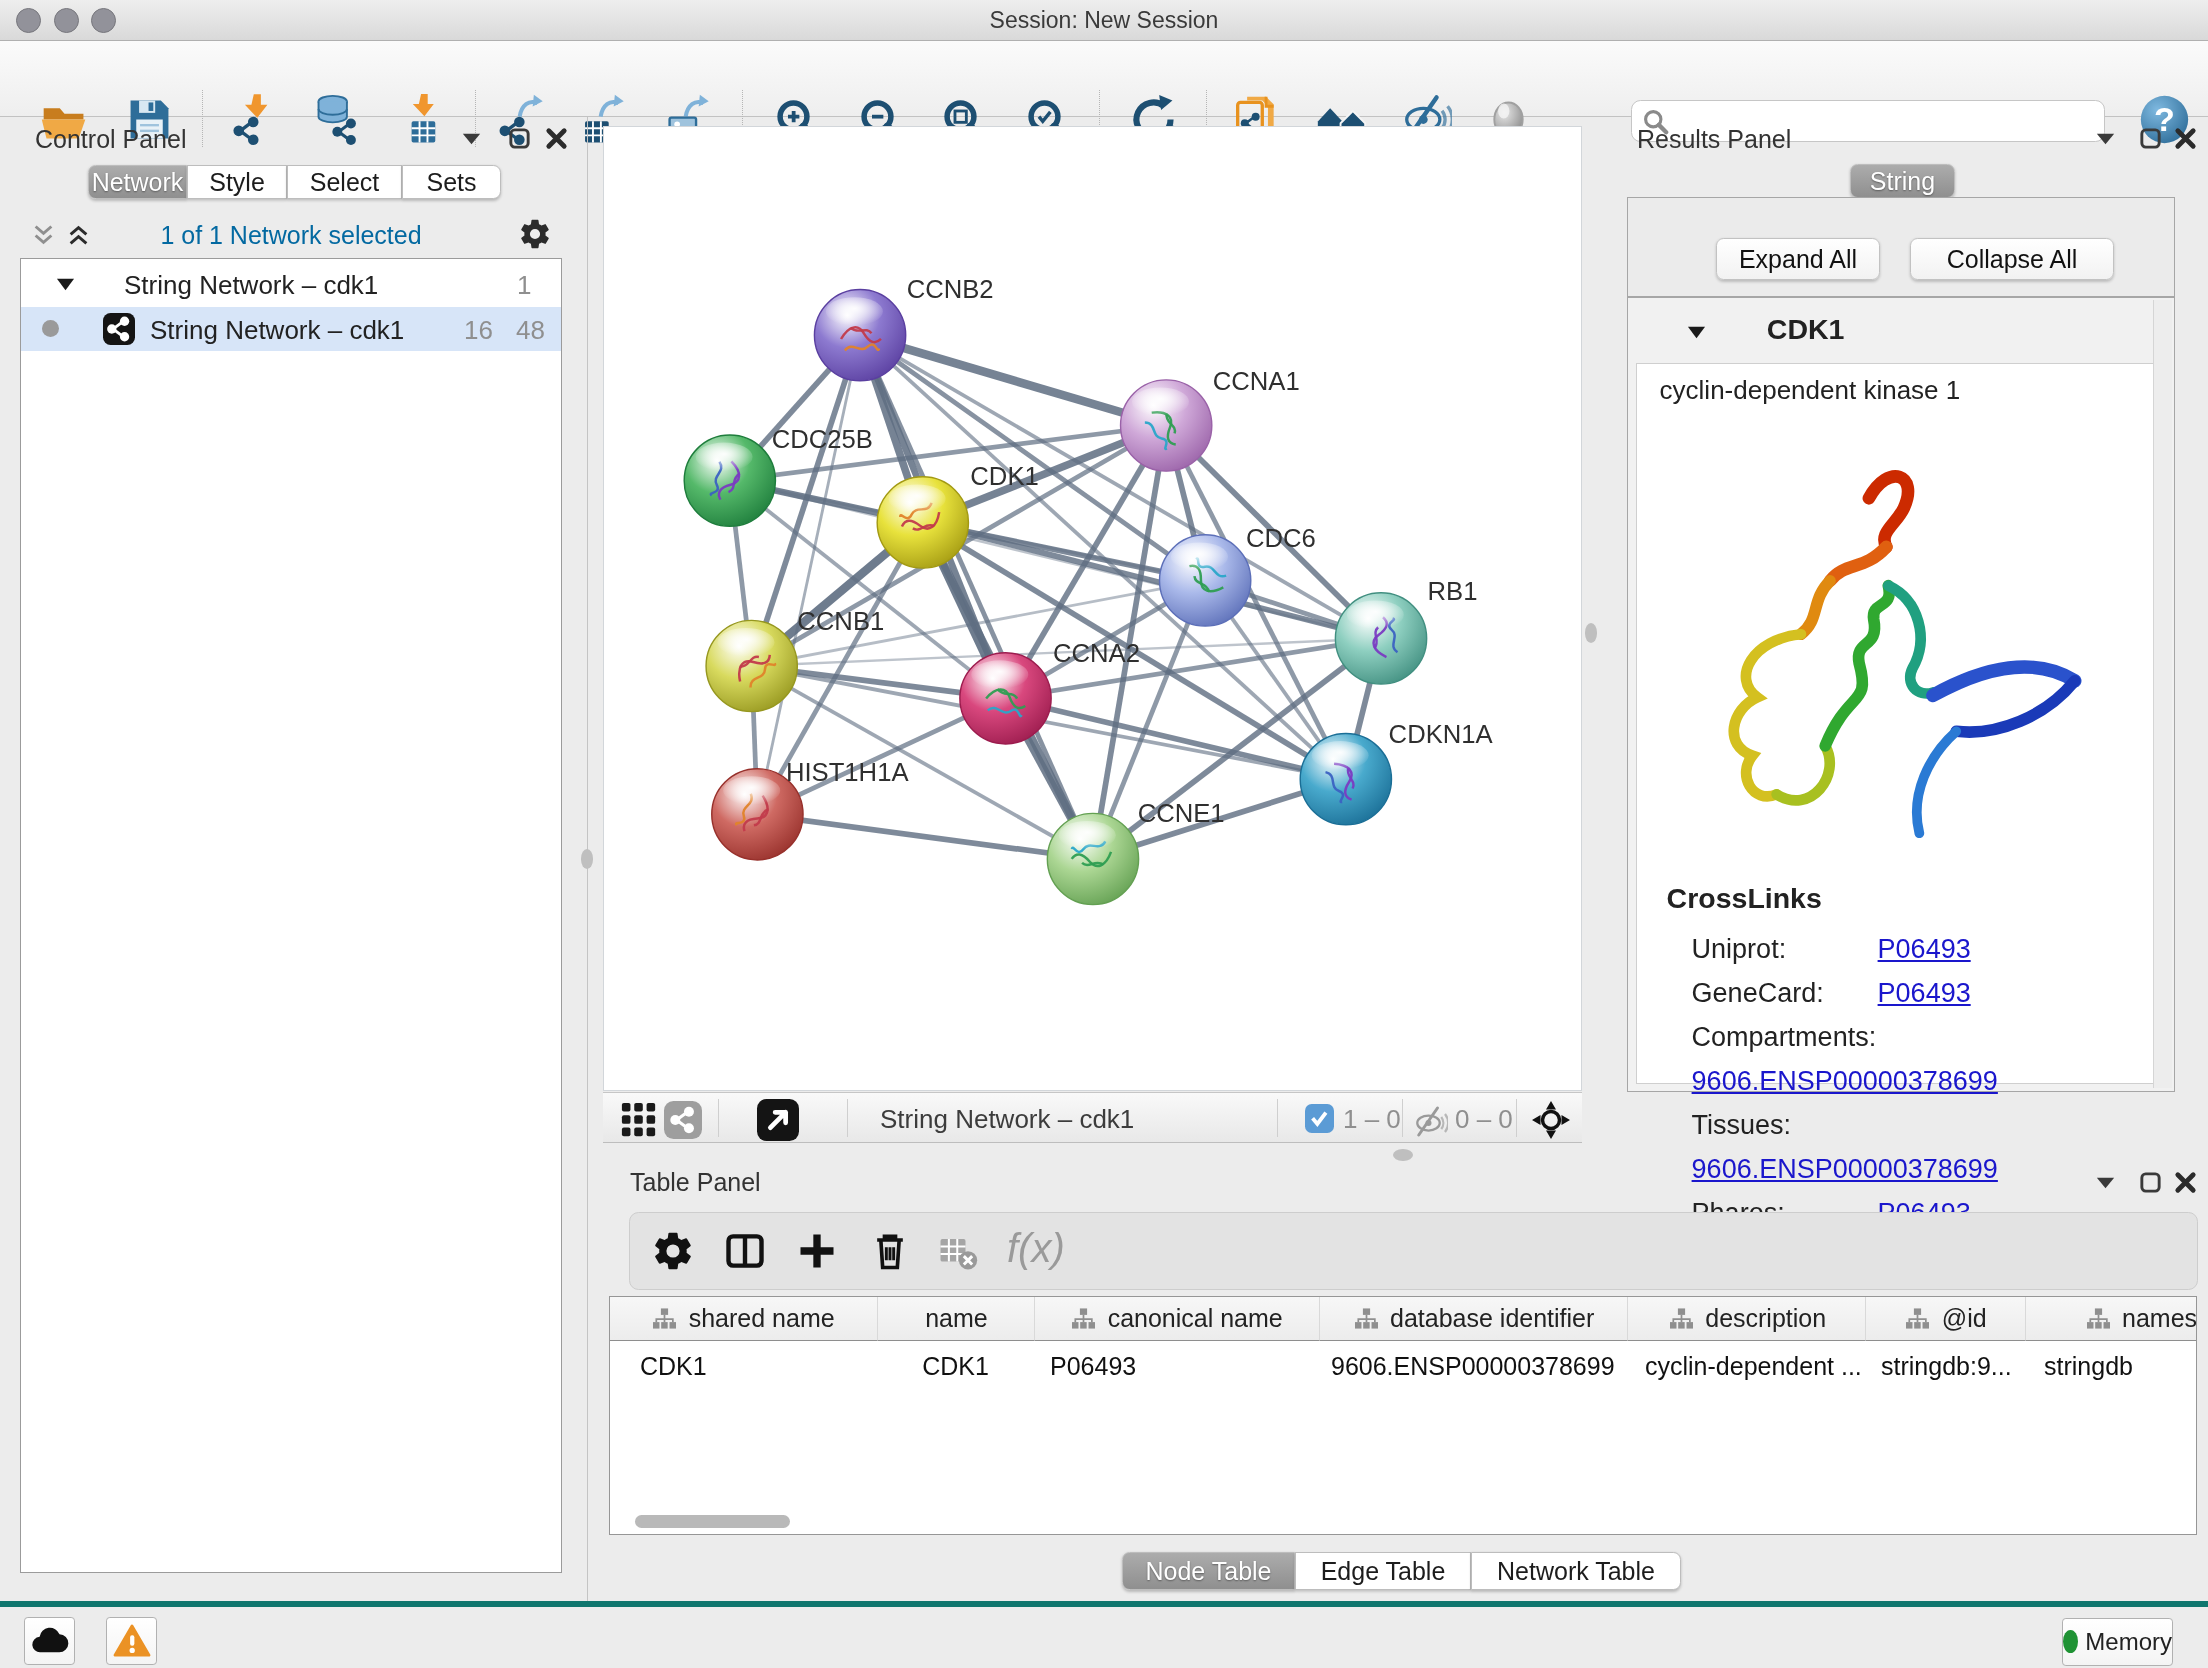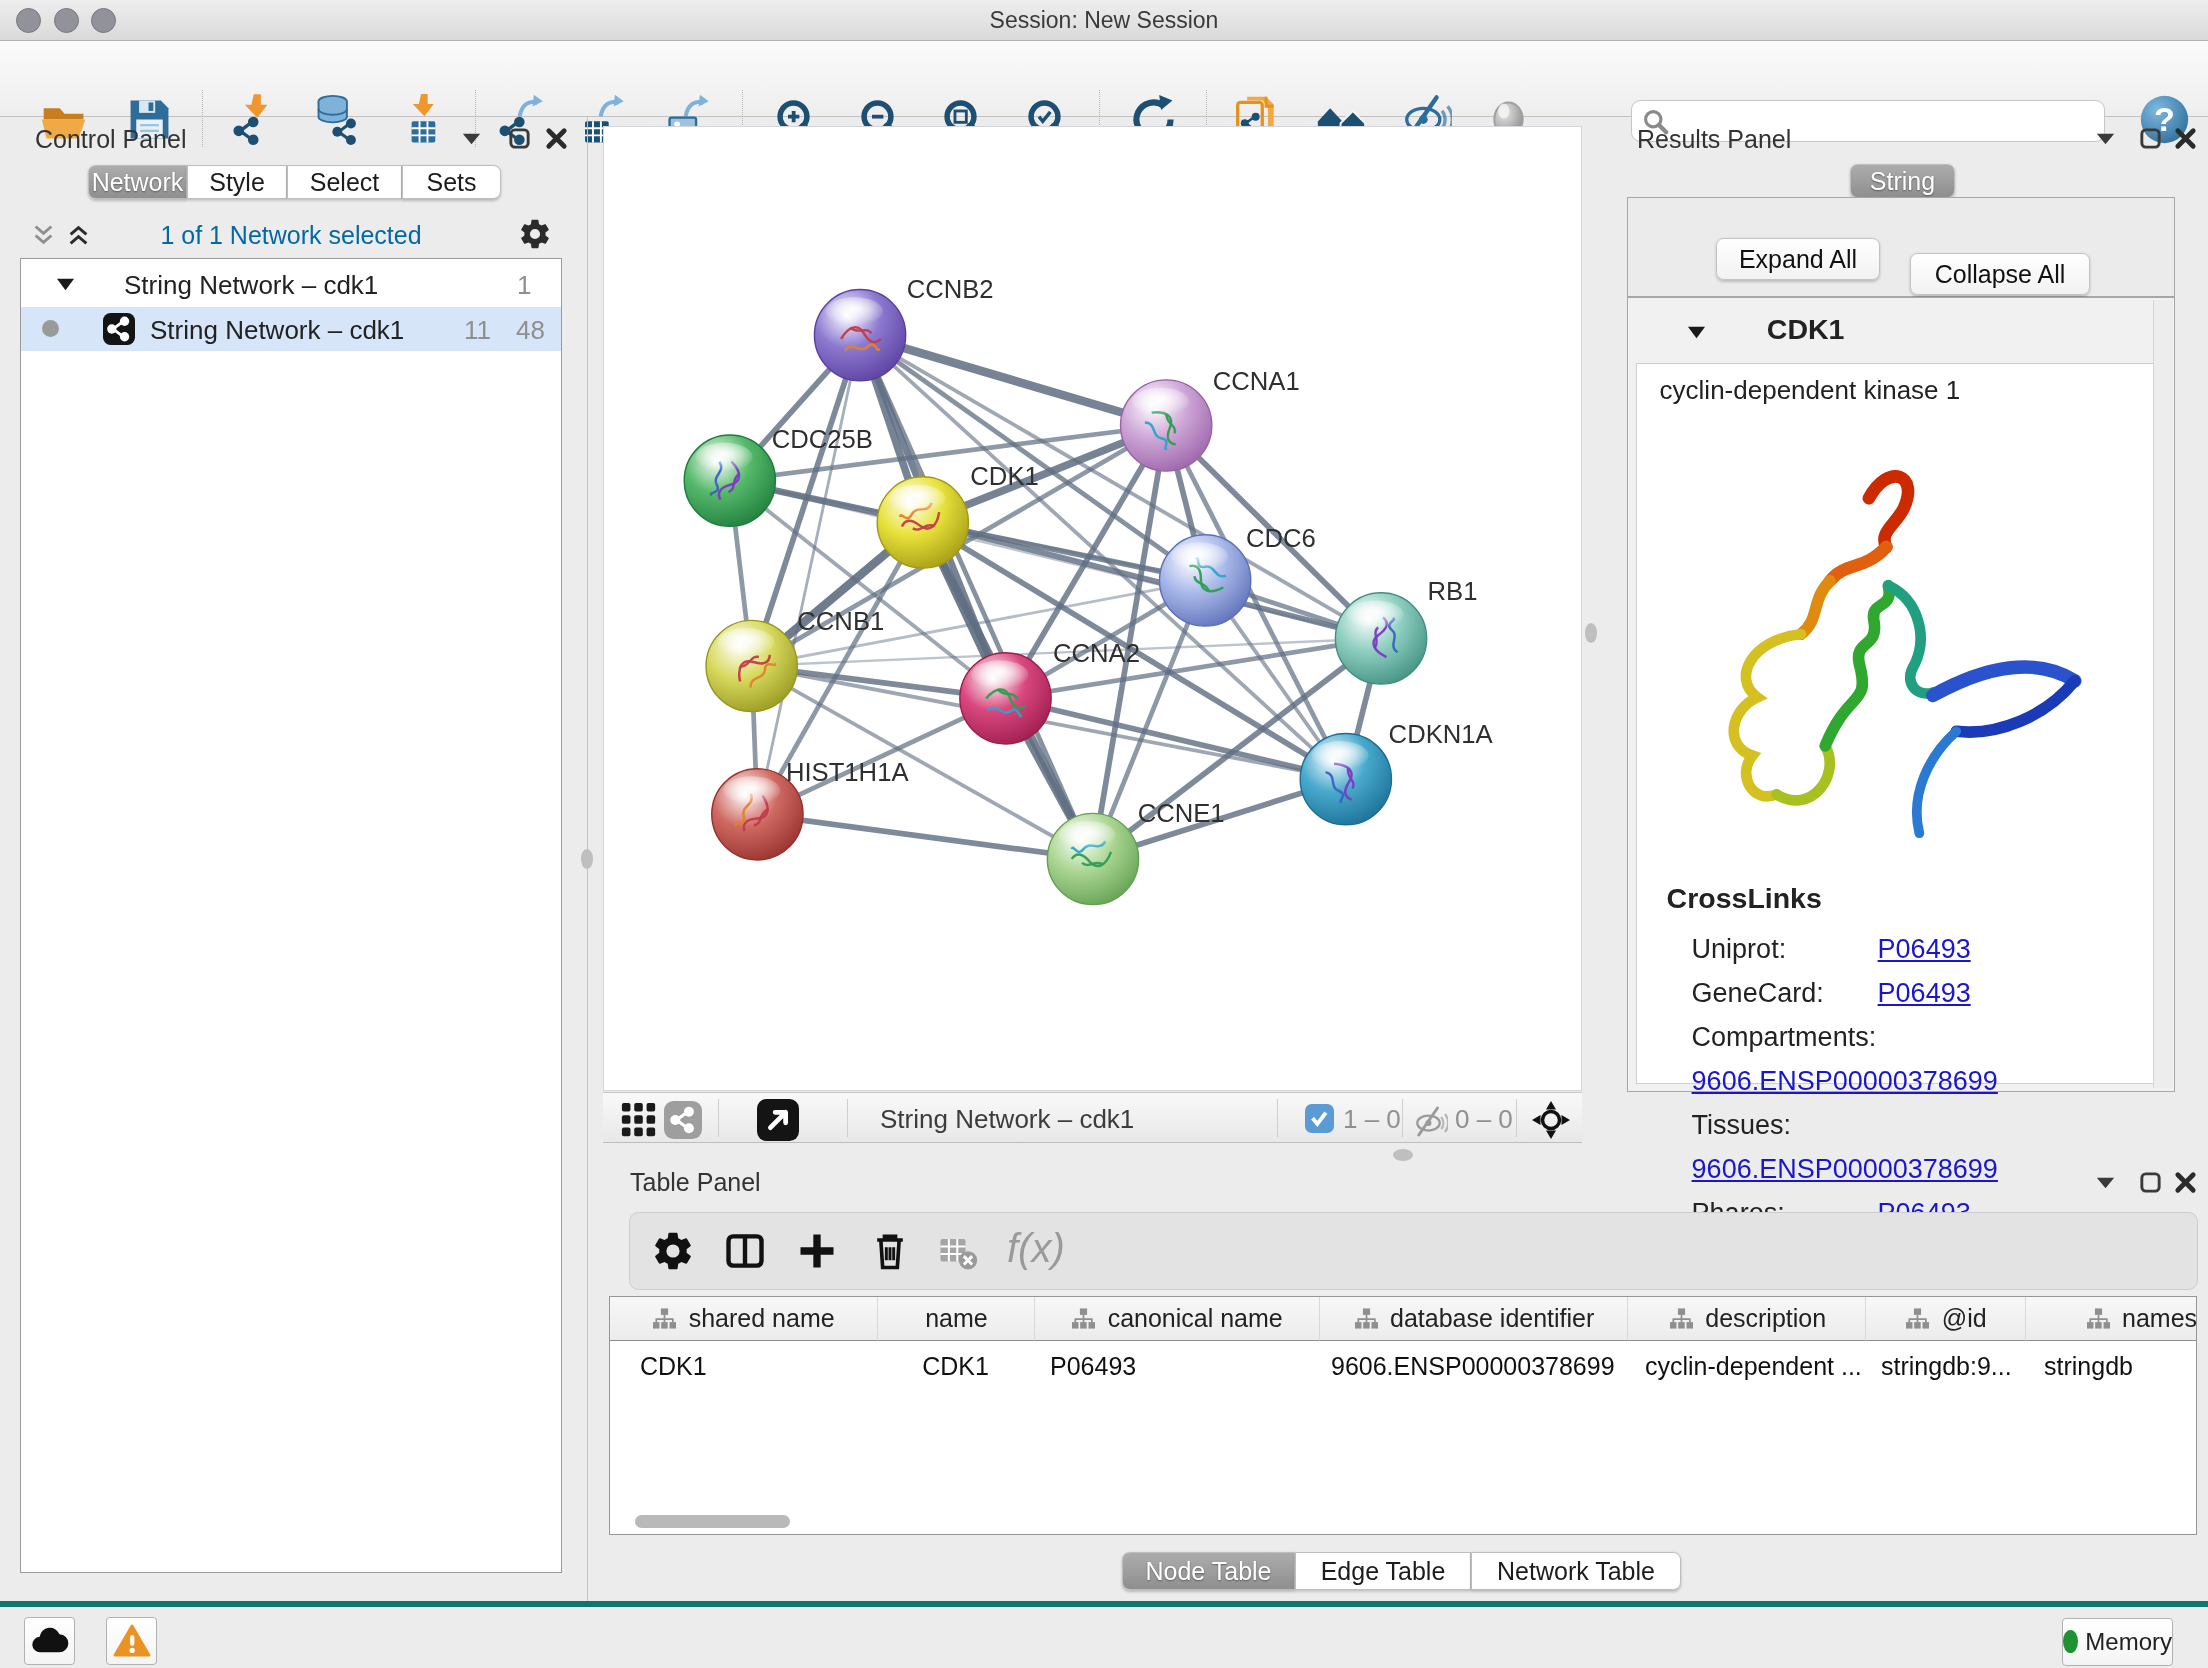--- a/index.html
+++ b/index.html
@@ -254,21 +254,21 @@
     <span class="abs cgray" style="left:496px;top:7.6px;font-size:26px">1</span>
   </div>
   <div class="treerow" style="top:48px;background:#d7e5f8">
     <span class="abs" style="left:21px;top:13.3px;width:17px;height:17px;border-radius:50%;background:#9a9a9a"></span>
     <span class="abs" style="left:82px;top:5.7px;width:32px;height:32px;background:#141414;border-radius:7.6px">
       <svg width="32" height="32" viewBox="0 0 24 24">
           <use href="#sym-share" color="#fff" x="2" y="2" width="20" height="20"></use>
         </svg>
     </span>
     <span class="abs" style="left:129px;top:7.6px;font-size:26px">String Network – cdk1</span>
-    <span class="abs cgray" style="left:443px;top:7.6px;font-size:26px">11</span>
+    <span class="abs cgray" style="left:443px;top:7.6px;font-size:26px">16</span>
     <span class="abs cgray" style="left:495px;top:7.6px;font-size:26px">48</span>
   </div>
 </div>
 
 <div class="abs canvas">
   <svg id="net-svg" width="977" height="963" viewBox="0 0 1027 1013">
       <defs>
         <radialGradient id="ng0" cx="36%" cy="28%" r="80%">
           <stop offset="0%" stop-color="#ffffff"></stop>
           <stop offset="45%" stop-color="#8d7ad0"></stop>
@@ -526,21 +526,21 @@
     <rect x="4" y="4" width="18" height="18" rx="4" fill="none" stroke="#3a3a3a" stroke-width="3"></rect>
   </svg>
 <svg class="abs ph-ico" style="left:2173px" viewBox="0 0 26 26">
     <path d="M5 5 21 21 M21 5 5 21" stroke="#2b2b2b" stroke-width="5" stroke-linecap="round"></path>
   </svg>
 
 <div class="abs segtab rb on" style="left:1850px;top:164px;width:105px">String</div>
 
 <div class="abs rbox" style="left:1627px;top:197px;width:548px;height:100px">
   <div class="abs btn" style="left:88px;top:40px;width:164px;height:42px">Expand All</div>
-  <div class="abs btn" style="left:282px;top:55px;width:180px;height:42px">Collapse All</div>
+  <div class="abs btn" style="left:282px;top:40px;width:204px;height:42px">Collapse All</div>
 </div>
 
 <div class="abs rbox" style="left:1627px;top:297px;width:548px;height:795px;background:#f1f1f1">
   <div class="abs" style="left:3.8px;top:9.5px;width:517px;height:49px">
     <svg class="abs" style="left:53px;top:15px" width="23" height="19" viewBox="0 0 22 20">
         <polygon points="2,4 20,4 11,16" fill="#1a1a1a"></polygon>
       </svg>
     <span class="abs" style="left:135px;top:5.7px;font-size:28.5px;font-weight:bold">CDK1</span>
   </div>
   <div class="abs" style="left:7.6px;top:65px;width:525px;height:721px;background:#fff;border:1px solid #cfcfcf">

